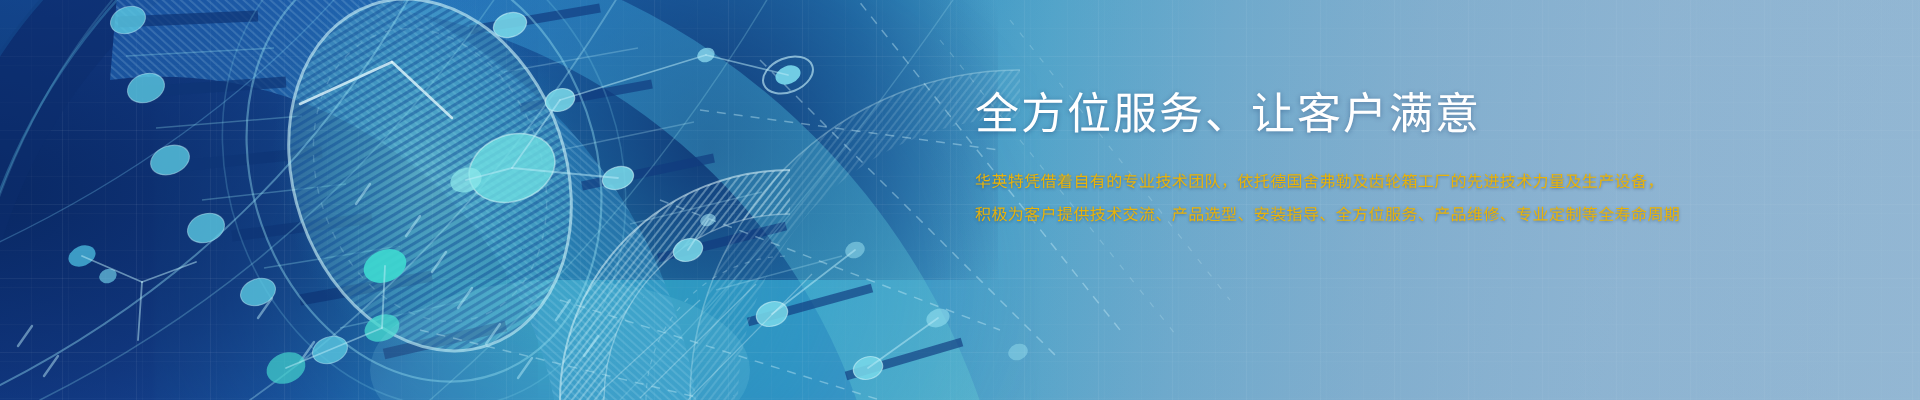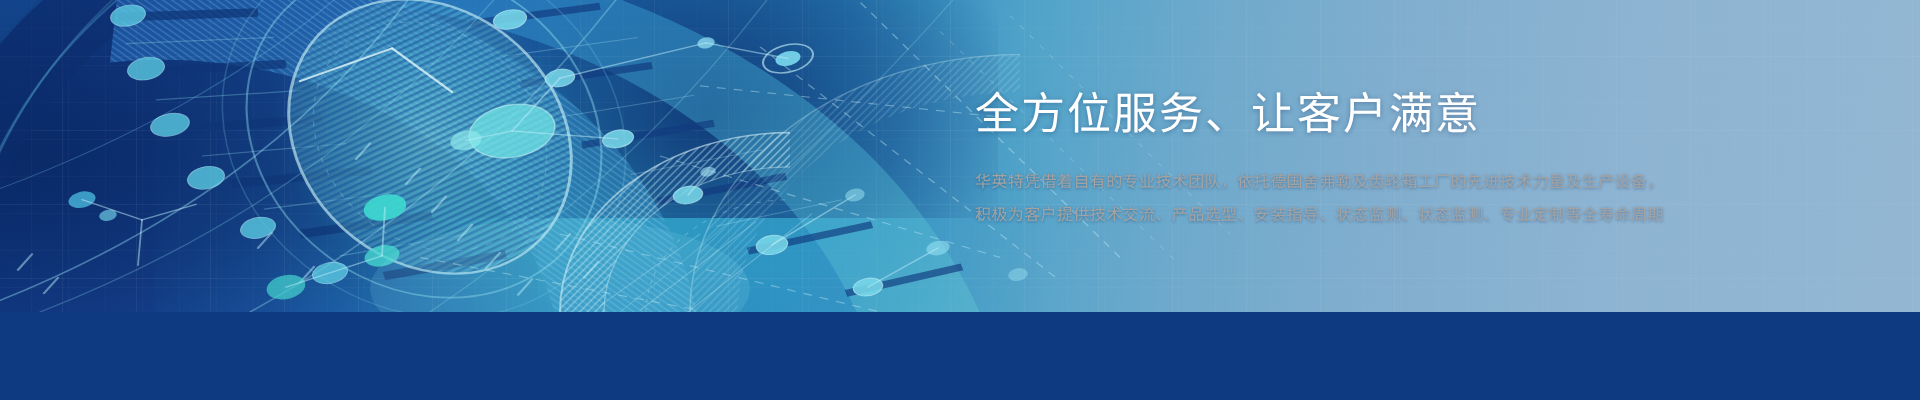--- a/index.html
+++ b/index.html
@@ -6,21 +6,21 @@
   html, body {
     margin: 0;
     padding: 0;
     background: #0d3a80;
   }
   * { box-sizing: border-box; }
 
   .banner {
     position: relative;
     width: 1920px;
-    height: 312px;
+    height: 400px;
     overflow: hidden;
     font-family: "Liberation Sans", "DejaVu Sans", sans-serif;
     background: #16428f;
   }
 
   
   .bg-base {
     position: absolute;
     inset: 0;
     background: linear-gradient(100deg,
@@ -132,21 +132,21 @@
     white-space: nowrap;
   }
   .subcopy {
     margin: 0;
     padding-top: 23px;
   }
   .subline {
     font-size: 16px;
     line-height: 33px;
     letter-spacing: 0.4px;
-    color: #a3a3a3;
+    color: #eab308;
     text-shadow: 0 1px 3px rgba(10,40,90,0.42);
     white-space: nowrap;
   }
 </style>
 </head>
 <body>
 
 <div class="banner">
 
   <div class="bg-base"></div>
@@ -370,17 +370,17 @@
 
       <ellipse cx="560" cy="370" rx="190" ry="90" fill="rgba(150,230,240,0.14)"></ellipse>
 
     </g>
   </svg>
 
   <div class="text-block">
     <h1 class="headline">全方位服务、让客户满意</h1>
     <div class="subcopy">
       <div class="subline">华英特凭借着自有的专业技术团队，依托德国舍弗勒及齿轮箱工厂的先进技术力量及生产设备，</div>
-      <div class="subline">积极为客户提供技术交流、产品选型、安装指导、状态监测、状态监测、专业定制等全寿命周期</div>
+      <div class="subline">积极为客户提供技术交流、产品选型、安装指导、全方位服务、产品维修、专业定制等全寿命周期</div>
     </div>
   </div>
 
 </div>
 
 </body></html>

